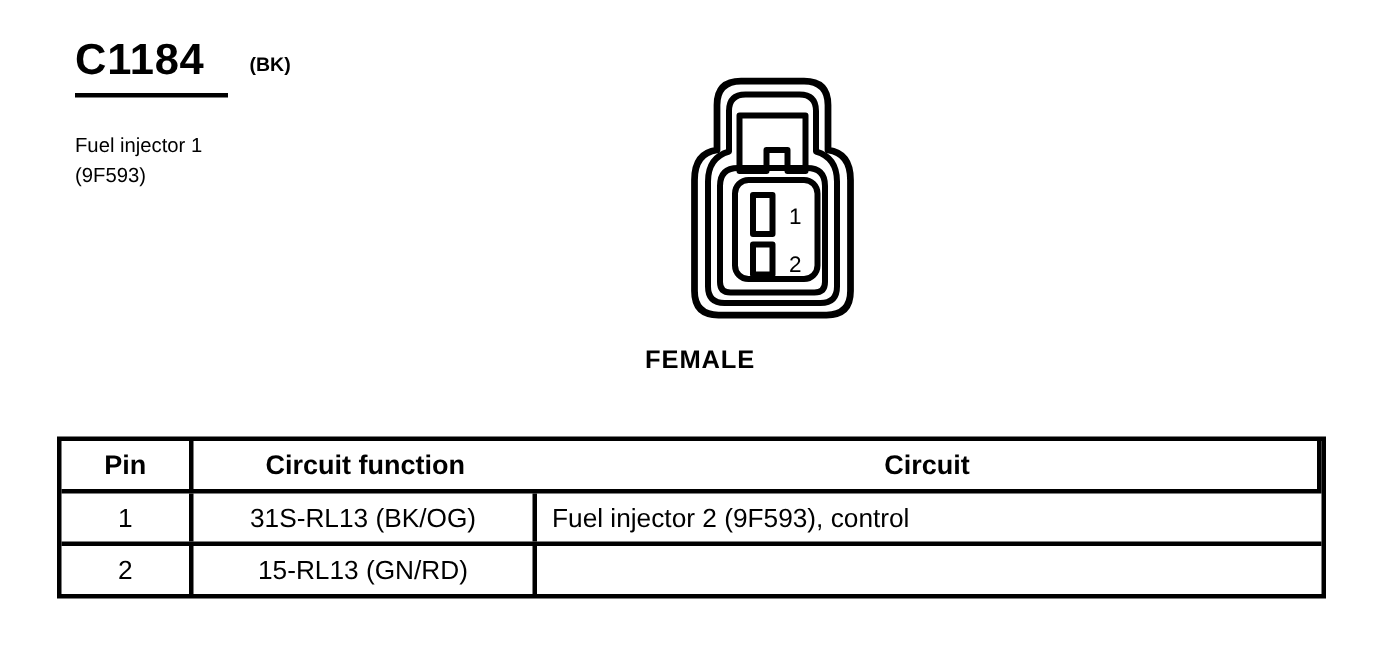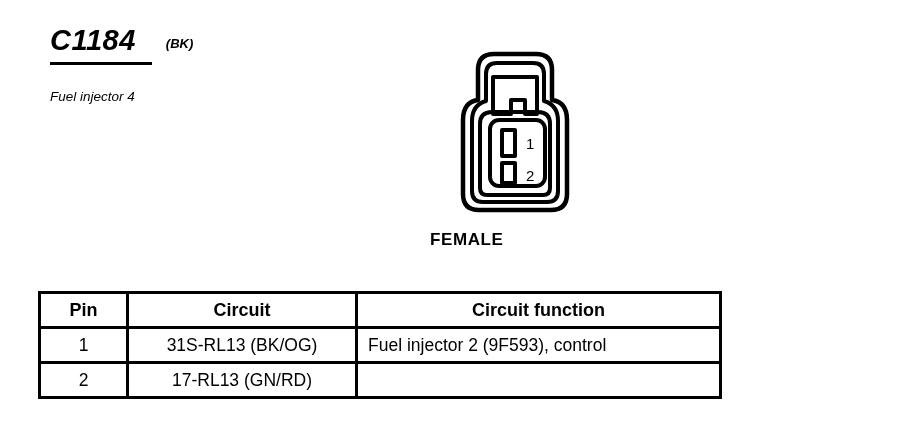--- a/index.html
+++ b/index.html
@@ -7,21 +7,21 @@
     width:918px;height:448px;
     background:#ffffff;
     font-family:"Liberation Sans",sans-serif;
     color:#000000;
     position:relative;
     overflow:hidden;
   }
   .page{position:absolute;inset:0;}
 
   
-  .hdr{position:absolute;left:50px;top:26px;font-style:italic;}
+  .hdr{position:absolute;left:50px;top:26px;}
   .hdr-row1{display:flex;align-items:baseline;gap:30px;}
   .conn-id{
     font-size:29px;font-weight:bold;letter-spacing:0.5px;
     line-height:1;
   }
   .conn-color{font-size:13px;font-weight:bold;line-height:1;position:relative;top:-2px;}
   .rule{
     width:102px;height:3px;background:#000;margin-top:7px;
   }
   .part-no{
@@ -34,21 +34,21 @@
   .fig{position:absolute;left:430px;top:48px;width:170px;}
   .fig svg{display:block;margin:0 auto;}
   .fig-caption{
     text-align:left;font-size:17px;font-weight:bold;
     letter-spacing:0.6px;margin-top:10px;
   }
   .pin-num{font-family:"Liberation Sans",sans-serif;font-size:15px;fill:#000;}
 
   
   .tbl{
-    position:absolute;left:38px;top:291px;width:684px;
+    position:absolute;left:38px;top:291px;width:846px;
     border:3px solid #000;
     box-sizing:border-box;
   }
   .trow{display:grid;grid-template-columns:88px 229px 1fr;}
   .trow + .trow{border-top:3px solid #000;}
   .tcell{
     box-sizing:border-box;
     padding:5px 10px;
     font-size:17.5px;
     display:flex;align-items:center;
@@ -66,21 +66,22 @@
 
 <div class="page">
 
   <div class="hdr">
     <div class="hdr-row1">
       <div class="conn-id">C1184</div>
       <div class="conn-color">(BK)</div>
     </div>
     <div class="rule"></div>
     <div class="desc">
-      <div>Fuel injector 4</div>
+      <div>Fuel injector 1</div>
+      <div>(9F593)</div>
     </div>
   </div>
 
   <div class="fig">
     <svg width="132" height="172" viewBox="0 0 132 172">
       <g fill="none" stroke="#000" stroke-linejoin="round" stroke-linecap="round">
 
         <path d="M29 22
                  Q29 6 45 6
                  L87 6
@@ -140,30 +141,30 @@
       <text class="pin-num" x="77" y="133">2</text>
     </svg>
 
     <div class="fig-caption">FEMALE</div>
   </div>
 
   <div class="tbl">
 
     <div class="trow head">
       <div class="tcell c1">Pin</div>
+      <div class="tcell c3">Circuit function</div>
       <div class="tcell c2">Circuit</div>
-      <div class="tcell c3">Circuit function</div>
     </div>
 
     <div class="trow body">
       <div class="tcell c1">1</div>
       <div class="tcell c2">31S-RL13 (BK/OG)</div>
       <div class="tcell c3">Fuel injector 2 (9F593), control</div>
     </div>
 
     <div class="trow body">
       <div class="tcell c1">2</div>
-      <div class="tcell c2">17-RL13 (GN/RD)</div>
+      <div class="tcell c2">15-RL13 (GN/RD)</div>
     </div>
 
   </div>
 
 </div>
 
 </body></html>

